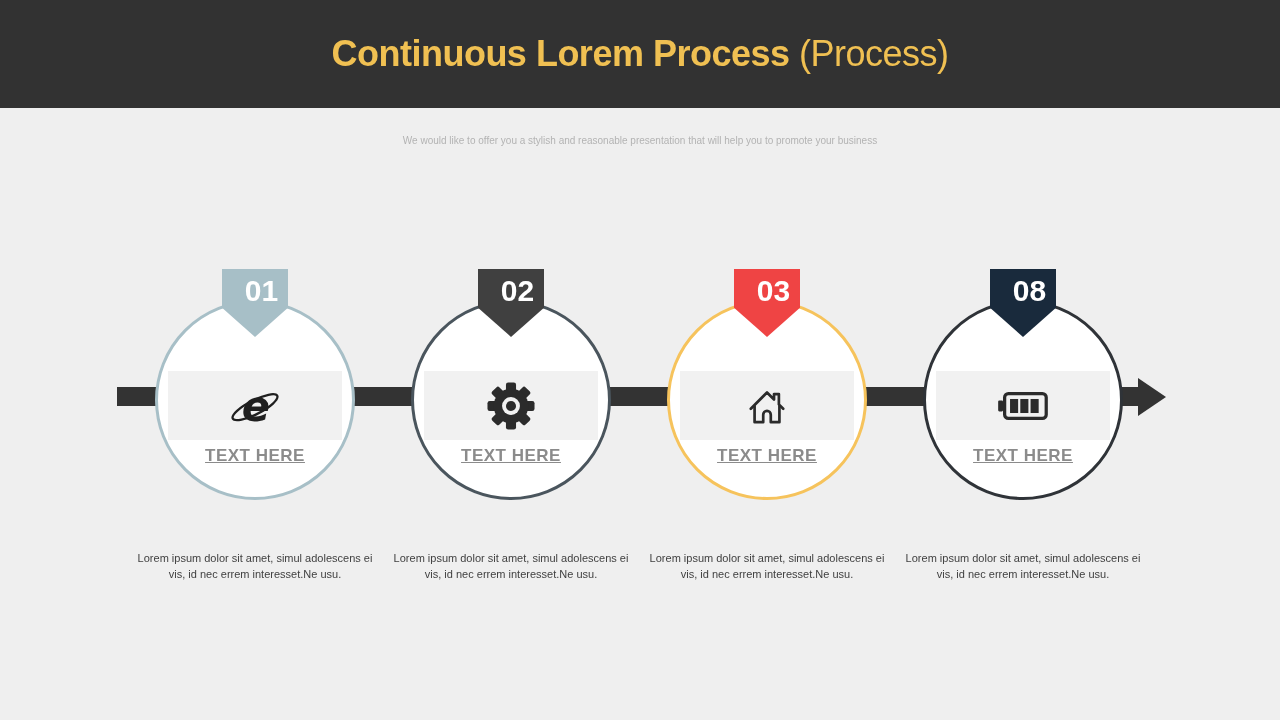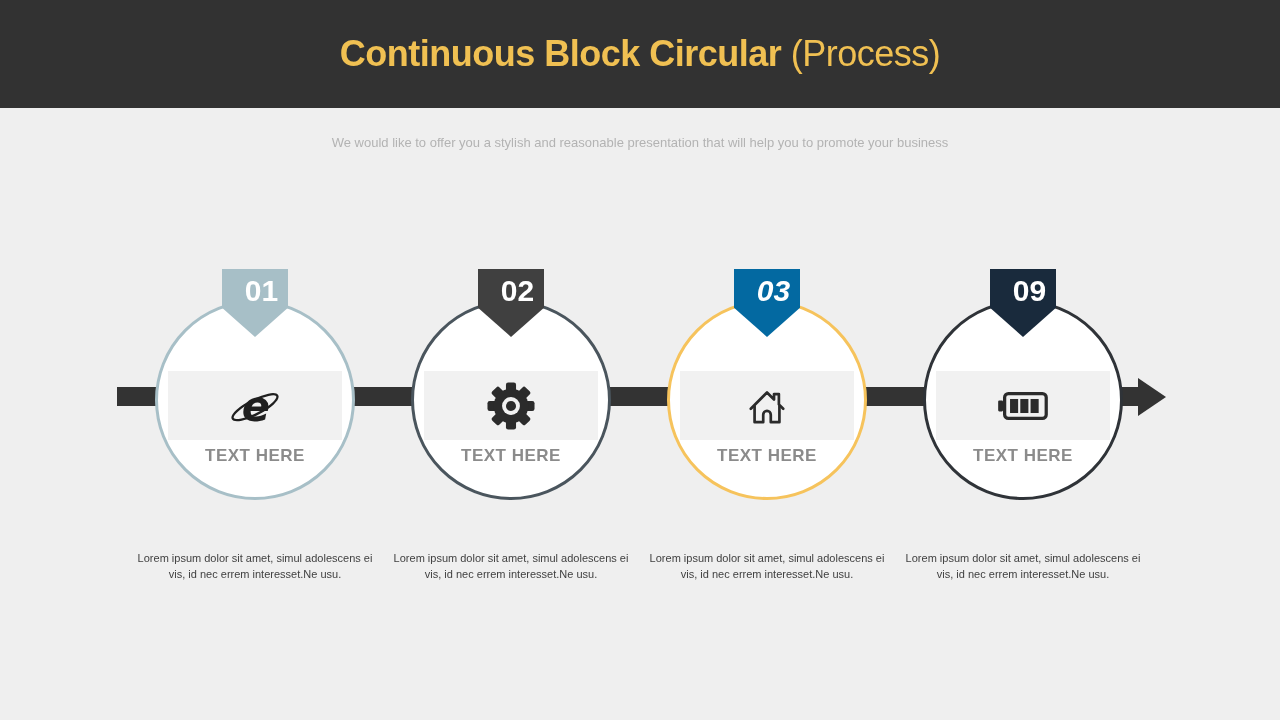--- a/index.html
+++ b/index.html
@@ -13,21 +13,21 @@
     position:absolute; top:0; left:0; width:1280px; height:108px;
     background:#323232;
     display:flex; align-items:center; justify-content:center;
   }
   .title { font-size:36px; letter-spacing:-0.5px; }
   .title .main { font-weight:bold; }
   .title .suffix { font-weight:normal; }
   
   .subtitle {
     position:absolute; top:135px; left:0; width:1280px;
-    text-align:center; font-size:13px; color:#b3b3b3;
+    text-align:center; font-size:10px; color:#b3b3b3;
   }
   
   .line { position:absolute; left:117px; top:387px; width:1021px; height:19px; background:#333333; z-index:1; }
   .arrowhead {
     position:absolute; left:1138px; top:378px; width:0; height:0; z-index:1;
     border-left:28px solid #333333; border-top:19px solid transparent; border-bottom:19px solid transparent;
   }
   
   .step { position:absolute; top:269px; width:200px; height:340px; }
   .banner {
@@ -43,36 +43,36 @@
     position:absolute; top:31px; left:0; width:194px; height:194px;
     background:#ffffff; border:3px solid #888; border-radius:50%;
     overflow:hidden; z-index:2;
   }
   .band {
     position:absolute; top:68px; left:10px; right:10px; height:69px;
     background:#f1f1f1; display:flex; align-items:center; justify-content:center;
   }
   .texthere {
     position:absolute; top:143px; left:0; width:100%; text-align:center;
-    font-size:17px; font-weight:bold; letter-spacing:0.5px; color:#8b8b8b;
+    font-size:17px; font-weight:bold; letter-spacing:0.5px; color:#8b8b8b;text-decoration:underline;
   }
   .lorem {
     position:absolute; top:282px; left:50%; transform:translateX(-50%);
     width:238px; text-align:center; font-size:11px; line-height:1.45; color:#3f3f3f;
   }
   .icon { display:inline-block; line-height:0; }
 </style>
 </head>
 <body>
 
 <div class="slide">
 
   <div class="header" style="background: rgb(50, 50, 50);">
     <div class="title" style="color: rgb(240, 192, 82);">
-      <span class="main">Continuous Block Circular</span><span class="suffix"> (Process)</span>
+      <span class="main">Continuous Lorem Process</span><span class="suffix"> (Process)</span>
     </div>
   </div>
 
   <div class="subtitle">We would like to offer you a stylish and reasonable presentation that will help you to promote your business</div>
 
   <div class="line" style="background: rgb(51, 51, 51);"></div>
   <div class="arrowhead"></div>
 
   <div class="step" style="left:155px">
     <div class="banner" style="background: rgb(167, 191, 199);">
@@ -111,40 +111,40 @@
             <circle cx="50" cy="50" r="9" fill="#2b2b2b"></circle>
           </svg>
         </span>
       </div>
       <div class="texthere" style="color: rgb(139, 139, 139);">TEXT HERE</div>
     </div>
     <div class="lorem">Lorem ipsum dolor sit amet, simul adolescens ei vis, id nec errem interesset.Ne usu.</div>
   </div>
 
   <div class="step" style="left:667px">
-    <div class="banner" style="background: #0369a1; font-style: italic;">
+    <div class="banner" style="background: #ef4444;">
       <span class="num">03</span>
     </div>
     <div class="circle" style="border-color: rgb(246, 195, 92);">
       <div class="band" style="background: rgb(241, 241, 241);">
         <span class="icon">
           <svg width="54" height="54" viewBox="0 0 100 100" fill="none" stroke="#2b2b2b" stroke-width="5" stroke-linejoin="round" stroke-linecap="round">
             <path d="M20 55 L50 25 L63 38 L63 28 L72 28 L72 47 L80 55"></path>
             <path d="M27 50 V80 H43 V66 a7 7 0 0 1 14 0 V80 H73 V50"></path>
           </svg>
         </span>
       </div>
       <div class="texthere" style="color: rgb(139, 139, 139);">TEXT HERE</div>
     </div>
     <div class="lorem">Lorem ipsum dolor sit amet, simul adolescens ei vis, id nec errem interesset.Ne usu.</div>
   </div>
 
   <div class="step" style="left:923px">
     <div class="banner" style="background: rgb(25, 42, 60);">
-      <span class="num">09</span>
+      <span class="num">08</span>
     </div>
     <div class="circle" style="border-color: rgb(47, 51, 56);">
       <div class="band" style="background: rgb(241, 241, 241);">
         <span class="icon">
           <svg width="54" height="34" viewBox="0 0 100 60">
             <rect x="16" y="7" width="77" height="46" rx="7" fill="none" stroke="#2b2b2b" stroke-width="6"></rect>
             <rect x="4" y="20" width="9" height="20" rx="2" fill="#2b2b2b"></rect>
             <rect x="26" y="17" width="15" height="26" fill="#2b2b2b"></rect>
             <rect x="45" y="17" width="15" height="26" fill="#2b2b2b"></rect>
             <rect x="64" y="17" width="15" height="26" fill="#2b2b2b"></rect>

